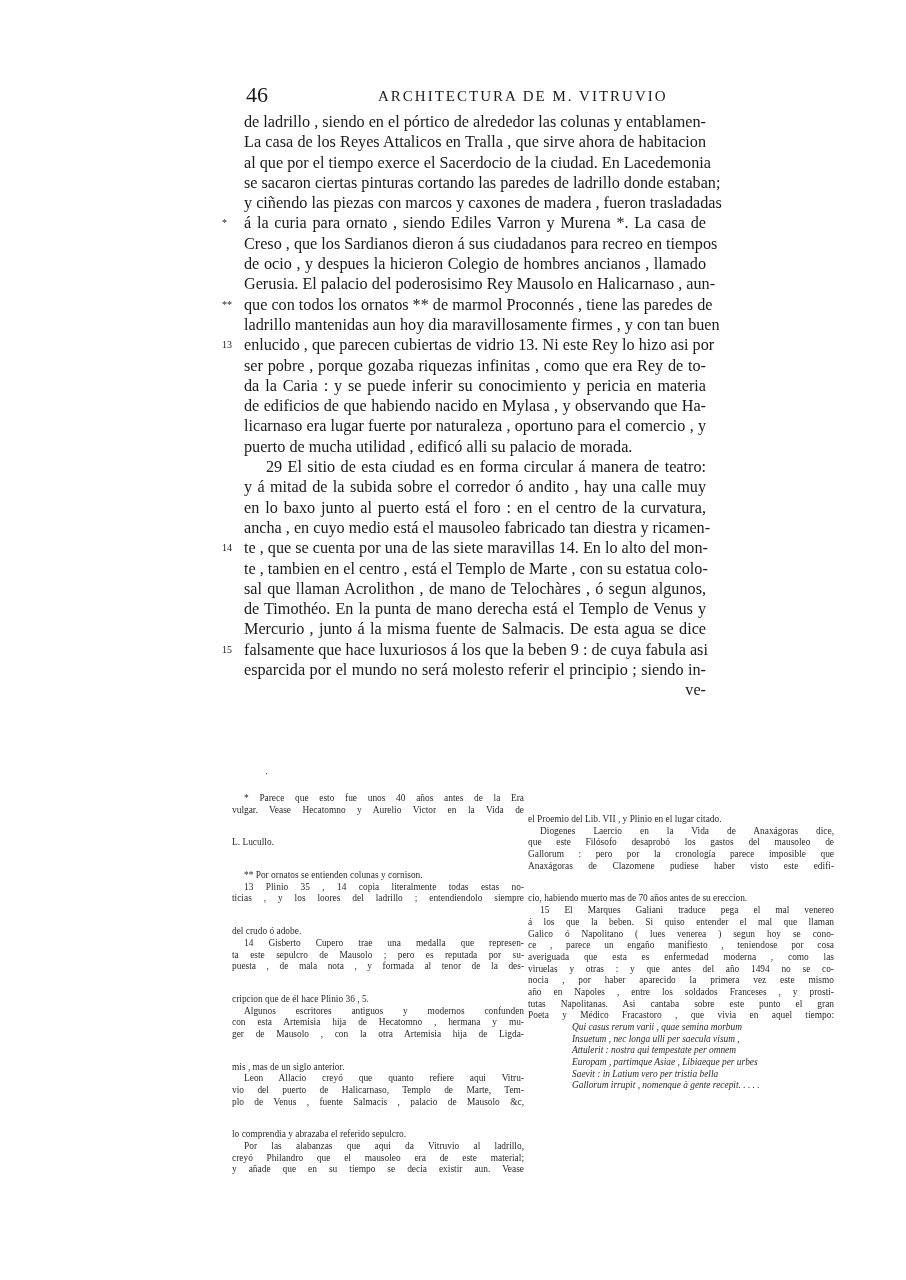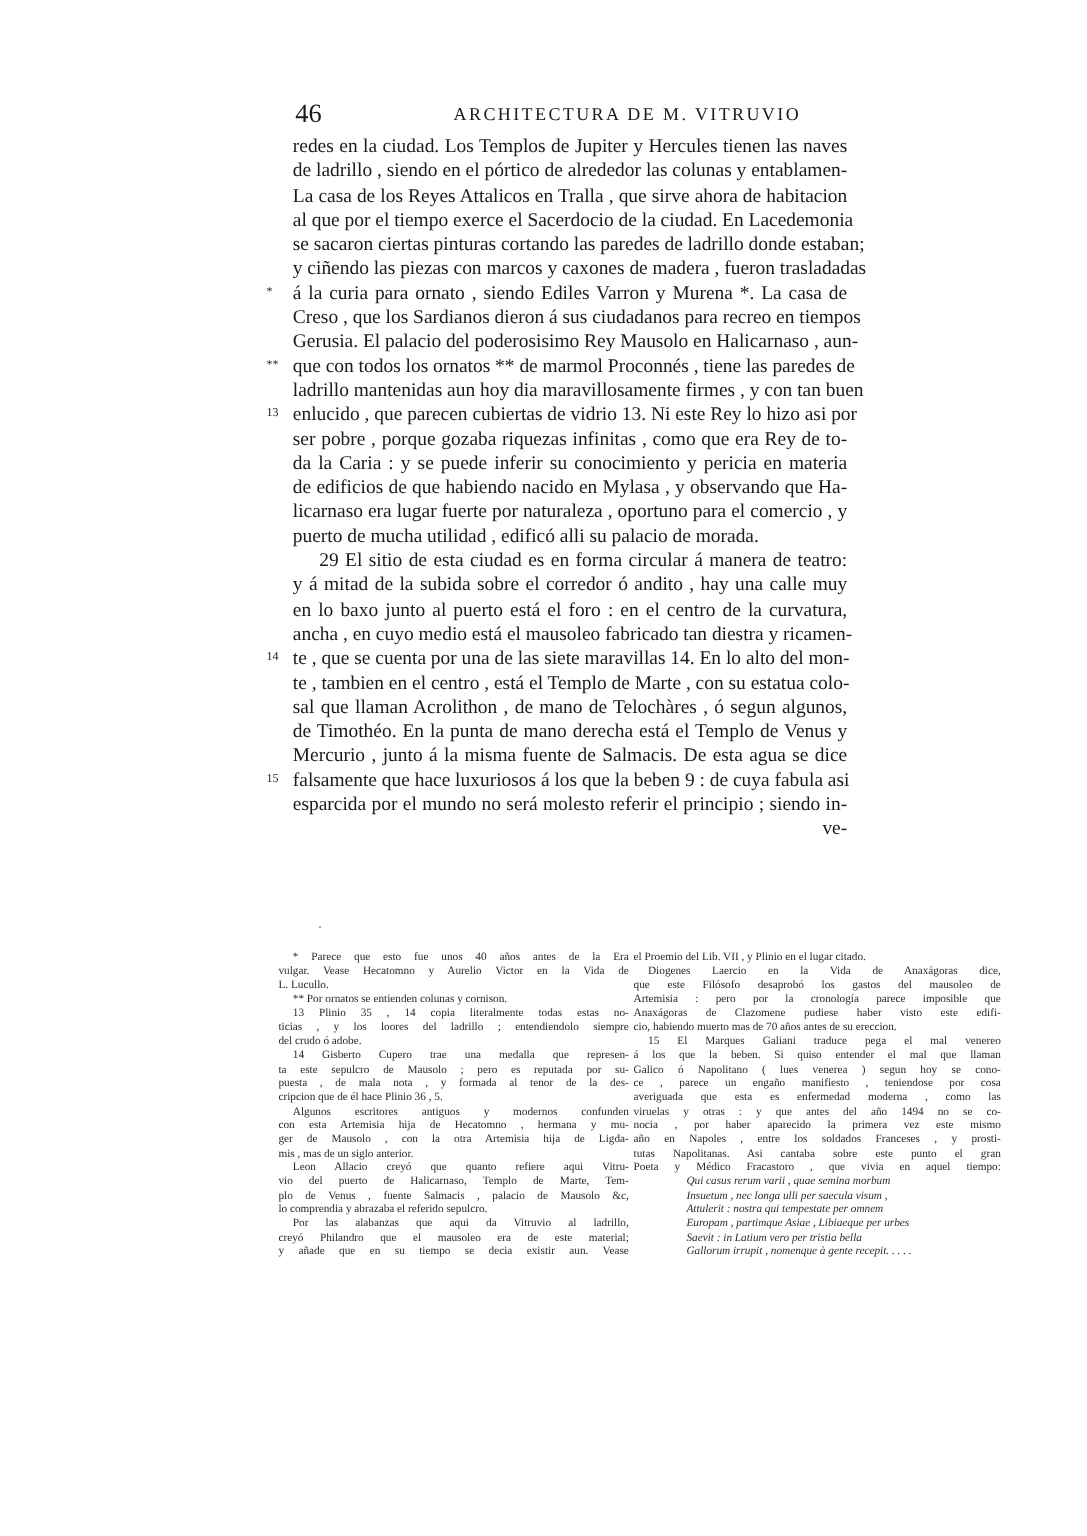--- a/index.html
+++ b/index.html
@@ -13,43 +13,43 @@
   .running-head { position: absolute; left: 132px; top: 4px; font-size: 15px; letter-spacing: 2px; font-variant: small-caps; }
   .body-text { position: absolute; top: 112px; left: 234px; width: 462px; }
   .line { height: 20.3px; line-height: 20.3px; font-size: 16.2px; white-space: nowrap; text-align: justify; text-align-last: justify; position: relative; }
   .line.last { text-align-last: left; }
   .line.right { text-align: right; text-align-last: right; }
   .marg { position: absolute; left: -22px; font-size: 10px; top: 0; width: 18px; text-align: right; }
   .fn-col { position: absolute; top: 793px; font-size: 9.4px; line-height: 11.7px; color: #2a2a2a; }
   .fn-left { left: 222px; width: 292px; }
   .fn-right { left: 518px; width: 306px; }
   .fn-line { white-space: nowrap; text-align: justify; text-align-last: justify; height: 11.7px; }
-  .fn-line.last { text-align-last: left; }
+  .fn-line.last { text-align-last: left; margin-top: 21px; }
   .fn-line.ind { padding-left: 12px; }
   .fn-verse { font-style: italic; padding-left: 44px; white-space: nowrap; height: 11.7px; }
   .dot-mark { position: absolute; left: 255px; top: 768px; font-size: 10px; }
 </style>
 </head>
 <body>
 
 <div class="page">
   <div class="header">
     <span class="page-number">46</span>
     <span class="running-head">ARCHITECTURA DE M. VITRUVIO</span>
   </div>
 
   <div class="body-text" id="body">
-      <div class="line"><span>redes en la ciudad. Los Templos de Jupiter y Hercules tienen las naves</span></div>
       <div class="line"><span>de ladrillo , siendo en el pórtico de alrededor las colunas y entablamen-</span></div>
       <div class="line"><span>La casa de los Reyes Attalicos en Tralla , que sirve ahora de habitacion</span></div>
       <div class="line"><span>al que por el tiempo exerce el Sacerdocio de la ciudad. En Lacedemonia</span></div>
       <div class="line"><span>se sacaron ciertas pinturas cortando las paredes de ladrillo donde estaban;</span></div>
       <div class="line"><span>y ciñendo las piezas con marcos y caxones de madera , fueron trasladadas</span></div>
       <div class="line"><span class="marg">*</span><span>á la curia para ornato , siendo Ediles Varron y Murena *. La casa de</span></div>
       <div class="line"><span>Creso , que los Sardianos dieron á sus ciudadanos para recreo en tiempos</span></div>
+      <div class="line"><span>de ocio , y despues la hicieron Colegio de hombres ancianos , llamado</span></div>
       <div class="line"><span>Gerusia. El palacio del poderosisimo Rey Mausolo en Halicarnaso , aun-</span></div>
       <div class="line"><span class="marg">**</span><span>que con todos los ornatos ** de marmol Proconnés , tiene las paredes de</span></div>
       <div class="line"><span>ladrillo mantenidas aun hoy dia maravillosamente firmes , y con tan buen</span></div>
       <div class="line"><span class="marg">13</span><span>enlucido , que parecen cubiertas de vidrio 13. Ni este Rey lo hizo asi por</span></div>
       <div class="line"><span>ser pobre , porque gozaba riquezas infinitas , como que era Rey de to-</span></div>
       <div class="line"><span>da la Caria : y se puede inferir su conocimiento y pericia en materia</span></div>
       <div class="line"><span>de edificios de que habiendo nacido en Mylasa , y observando que Ha-</span></div>
       <div class="line"><span>licarnaso era lugar fuerte por naturaleza , oportuno para el comercio , y</span></div>
       <div class="line last"><span>puerto de mucha utilidad , edificó alli su palacio de morada.</span></div>
       <div class="line" style="padding-left: 22px;"><span>29 El sitio de esta ciudad es en forma circular á manera de teatro:</span></div>
@@ -89,21 +89,21 @@
       <div class="fn-line">plo de Venus , fuente Salmacis , palacio de Mausolo &amp;c,</div>
       <div class="fn-line last">lo comprendia y abrazaba el referido sepulcro.</div>
       <div class="fn-line ind">Por las alabanzas que aqui da Vitruvio al ladrillo,</div>
       <div class="fn-line">creyó Philandro que el mausoleo era de este material;</div>
       <div class="fn-line">y añade que en su tiempo se decia existir aun. Vease</div>
     </div>
   <div class="fn-col fn-right" id="fnr">
       <div class="fn-line last">el Proemio del Lib. VII , y Plinio en el lugar citado.</div>
       <div class="fn-line ind">Diogenes Laercio en la Vida de Anaxágoras dice,</div>
       <div class="fn-line">que este Filósofo desaprobó los gastos del mausoleo de</div>
-      <div class="fn-line">Artemisia : pero por la cronología parece imposible que</div>
+      <div class="fn-line">Gallorum : pero por la cronología parece imposible que</div>
       <div class="fn-line">Anaxágoras de Clazomene pudiese haber visto este edifi-</div>
       <div class="fn-line last">cio, habiendo muerto mas de 70 años antes de su ereccion.</div>
       <div class="fn-line ind">15 El Marques Galiani traduce pega el mal venereo</div>
       <div class="fn-line">á los que la beben. Si quiso entender el mal que llaman</div>
       <div class="fn-line">Galico ó Napolitano ( lues venerea ) segun hoy se cono-</div>
       <div class="fn-line">ce , parece un engaño manifiesto , teniendose por cosa</div>
       <div class="fn-line">averiguada que esta es enfermedad moderna , como las</div>
       <div class="fn-line">viruelas y otras : y que antes del año 1494 no se co-</div>
       <div class="fn-line">nocia , por haber aparecido la primera vez este mismo</div>
       <div class="fn-line">año en Napoles , entre los soldados Franceses , y prosti-</div>

